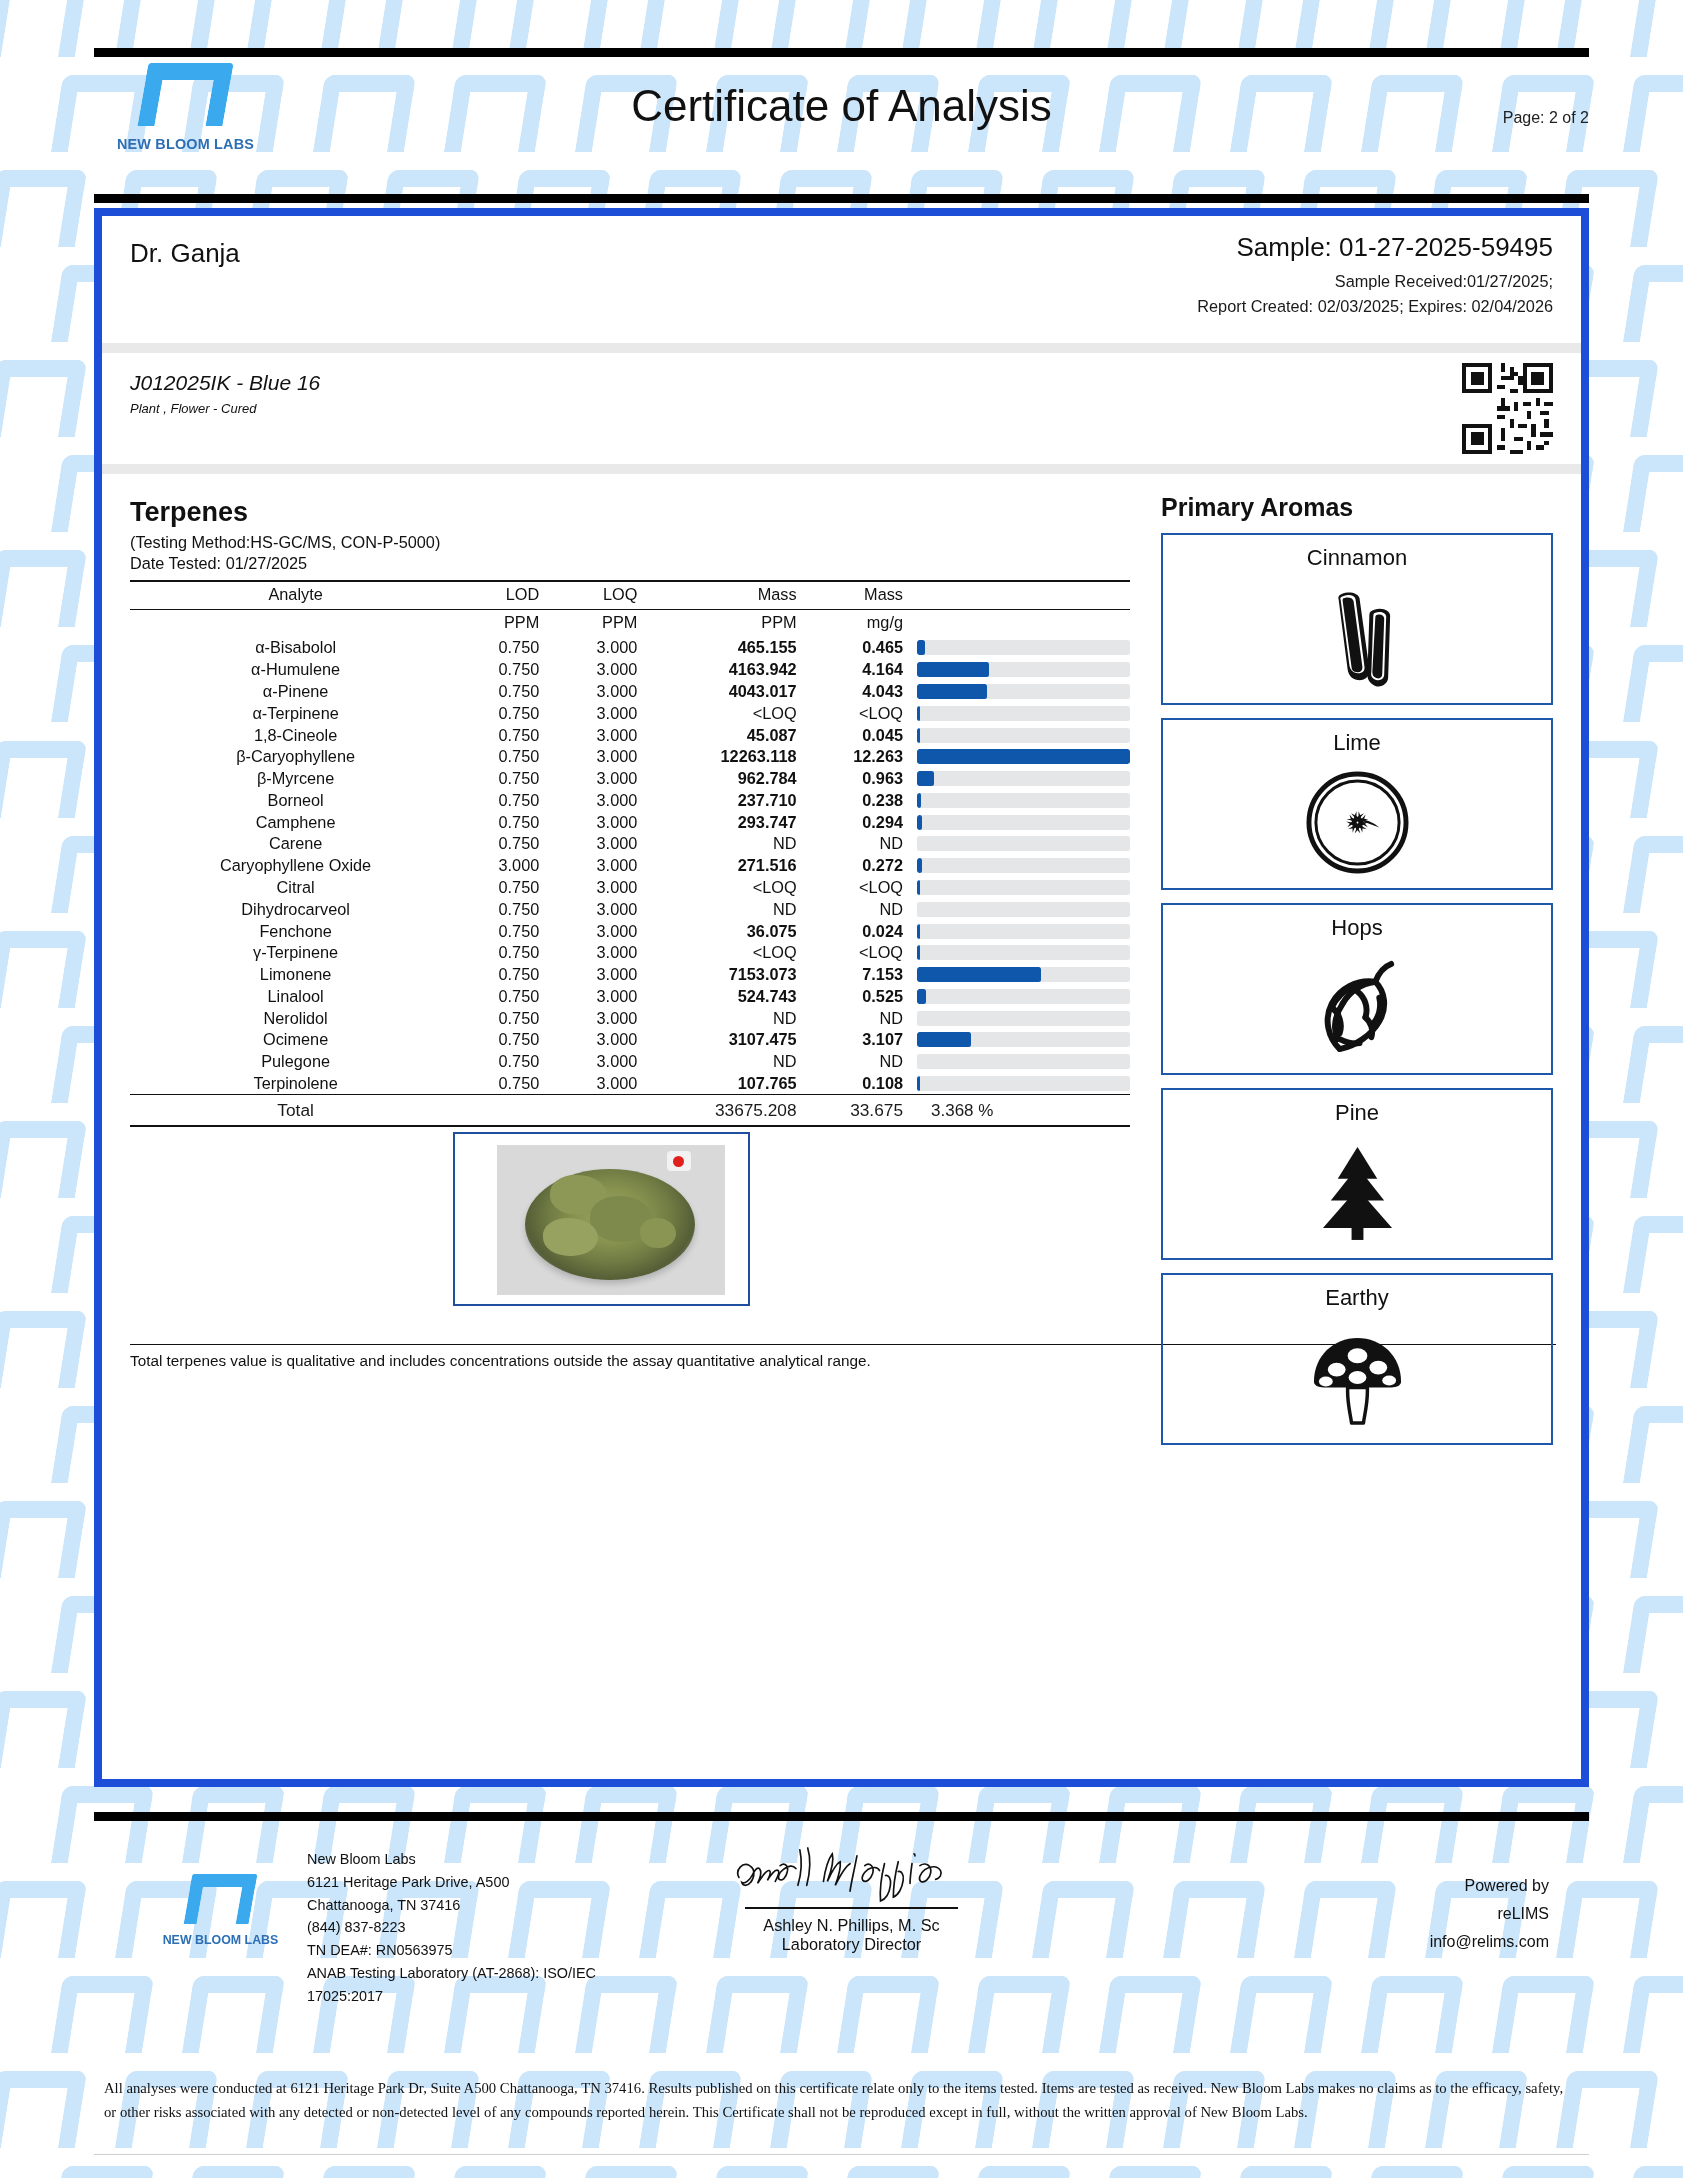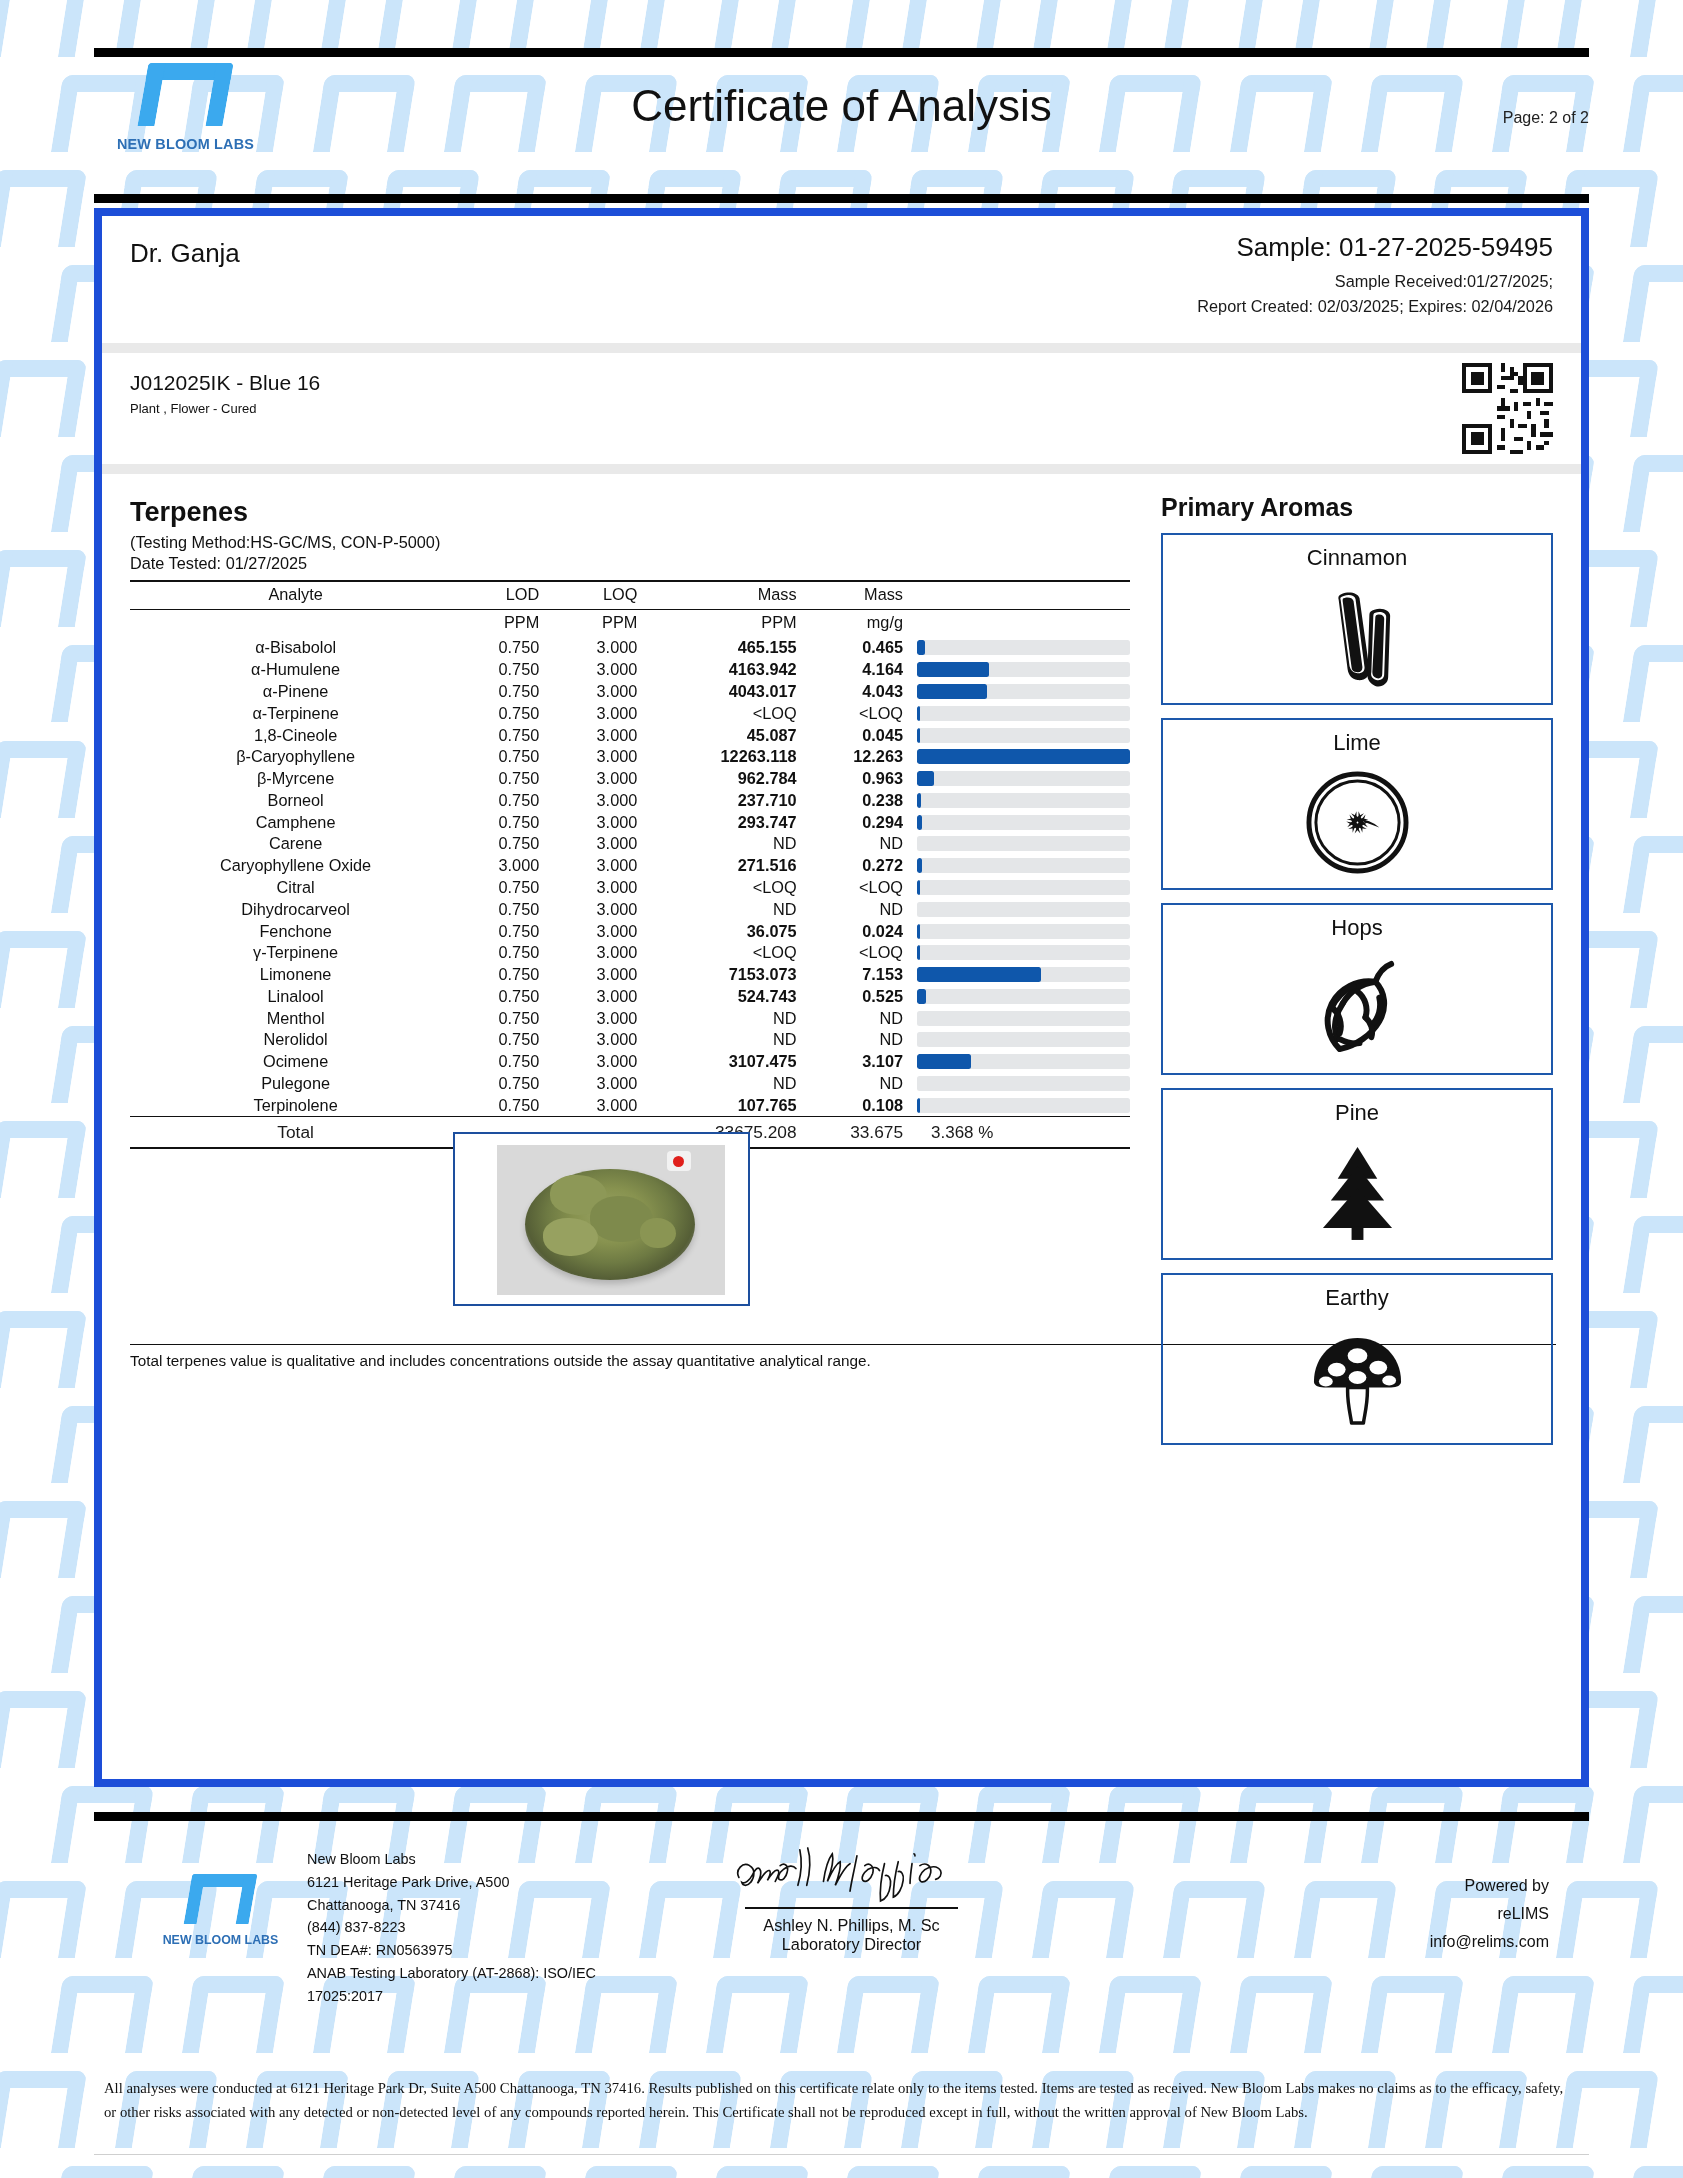--- a/index.html
+++ b/index.html
@@ -56,21 +56,21 @@
 
   
   .sample-band { position:absolute; left:0; right:0; top:0; height:127px; z-index:5; }
   .client-name { position:absolute; left:28px; top:22px; font-size:26px; color:#111; }
   .sample-id { position:absolute; right:28px; top:16px; font-size:26px; color:#111; }
   .sample-meta { position:absolute; right:28px; top:53px; text-align:right; font-size:16.3px; color:#1a1a1a; line-height:1.55; }
 
   .band-sep { position:absolute; left:0; right:0; background:#e9e9e9; height:10px; z-index:5; }
 
   
-  .prod-band { position:absolute; left:0; right:0; top:137px; height:96px; z-index:5; }
+  .prod-band { position:absolute; left:0; right:0; top:137px; height:96px; z-index:5;font-style:italic; }
   .prod-name { position:absolute; left:28px; top:18px; font-size:21px; color:#111; }
   .prod-type { position:absolute; left:28px; top:48px; font-size:13px; color:#111; }
   .qr { position:absolute; right:28px; top:10px; width:91px; height:91px; }
 
   
   .body-band { position:absolute; left:0; right:0; top:257px; bottom:0; z-index:5; }
 
   
   .terp { position:absolute; left:28px; top:24px; width:1000px; }
   .terp-h { font-size:27px; font-weight:700; color:#111; }
@@ -497,30 +497,20 @@
                   <td class="c-loq">3.000</td>
                   <td class="c-mass1">524.743</td>
                   <td class="c-mass2">0.525</td>
                   <td class="c-bar">
                     <div class="bar-track">
                       <div class="bar-fill" style="width:9px"></div>
                     </div>
                   </td>
                 </tr>
                 <tr>
-                  <td class="c-analyte">Menthol</td>
-                  <td class="c-lod">0.750</td>
-                  <td class="c-loq">3.000</td>
-                  <td class="c-mass1 nd">ND</td>
-                  <td class="c-mass2 nd">ND</td>
-                  <td class="c-bar">
-                    <div class="bar-track"></div>
-                  </td>
-                </tr>
-                <tr>
                   <td class="c-analyte">Nerolidol</td>
                   <td class="c-lod">0.750</td>
                   <td class="c-loq">3.000</td>
                   <td class="c-mass1 nd">ND</td>
                   <td class="c-mass2 nd">ND</td>
                   <td class="c-bar">
                     <div class="bar-track"></div>
                   </td>
                 </tr>
                 <tr>

